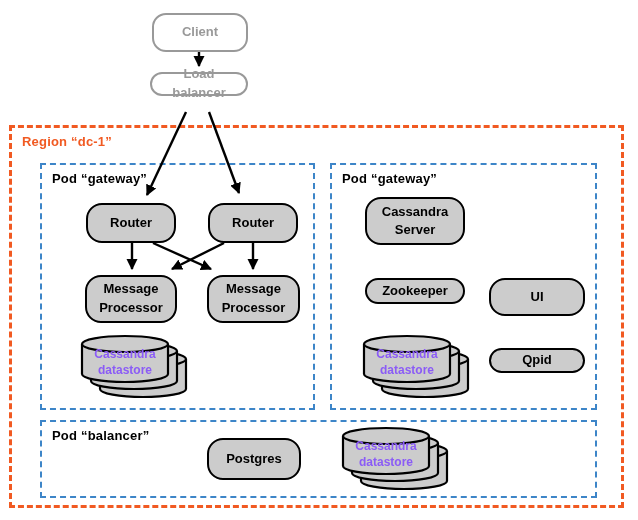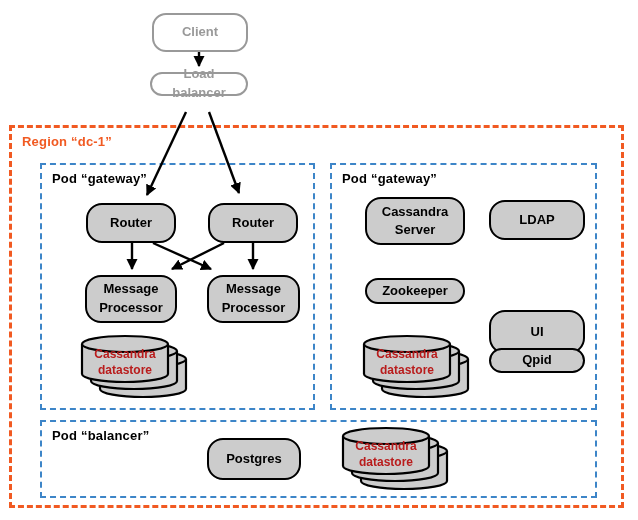--- a/index.html
+++ b/index.html
@@ -17,21 +17,21 @@
   .region > .group-label{color:#F15A22;}
   .node{
     position:absolute;box-sizing:border-box;display:flex;align-items:center;justify-content:center;
     text-align:center;background:#CCCCCC;border:2.5px solid #000;border-radius:16px;
     font-size:13px;font-weight:bold;color:#000;line-height:1.45;padding:1px 4px;
   }
   .external{
     background:#ffffff;border:2px solid #999999;color:#999999;border-radius:14px;
   }
   .cyl-label{
-    position:absolute;width:88px;text-align:center;font-size:12px;font-weight:bold;color:#b91c1c;
+    position:absolute;width:88px;text-align:center;font-size:12px;font-weight:bold;color:#8b5cf6;
     line-height:1.3;
   }
   svg.overlay{position:absolute;left:0;top:0;pointer-events:none;}
 </style>
 </head>
 <body>
 
 <div class="canvas">
 
   <div class="group region" style="left:9px;top:125px;width:615px;height:383px;">
@@ -130,27 +130,24 @@
     <span>Message Processor</span>
   </div>
   <div class="node" style="left:207px;top:275px;width:93px;height:48px;">
     <span>Message Processor</span>
   </div>
   <div class="cyl-label" style="left:81px;top:347px;">Cassandra datastore</div>
 
   <div class="node" style="left:365px;top:197px;width:100px;height:48px;line-height:1.35;">
     <span>Cassandra Server</span>
   </div>
-  <div class="node" style="left:489px;top:200px;width:96px;height:40px;">
-    <span>LDAP</span>
-  </div>
   <div class="node" style="left:365px;top:278px;width:100px;height:26px;">
     <span>Zookeeper</span>
   </div>
-  <div class="node" style="left:489px;top:278px;width:96px;height:44px;margin-top:32px;">
+  <div class="node" style="left:489px;top:278px;width:96px;height:38px;">
     <span>UI</span>
   </div>
   <div class="cyl-label" style="left:363px;top:347px;">Cassandra datastore</div>
   <div class="node" style="left:489px;top:348px;width:96px;height:25px;">
     <span>Qpid</span>
   </div>
 
   <div class="node" style="left:207px;top:438px;width:94px;height:42px;">
     <span>Postgres</span>
   </div>

